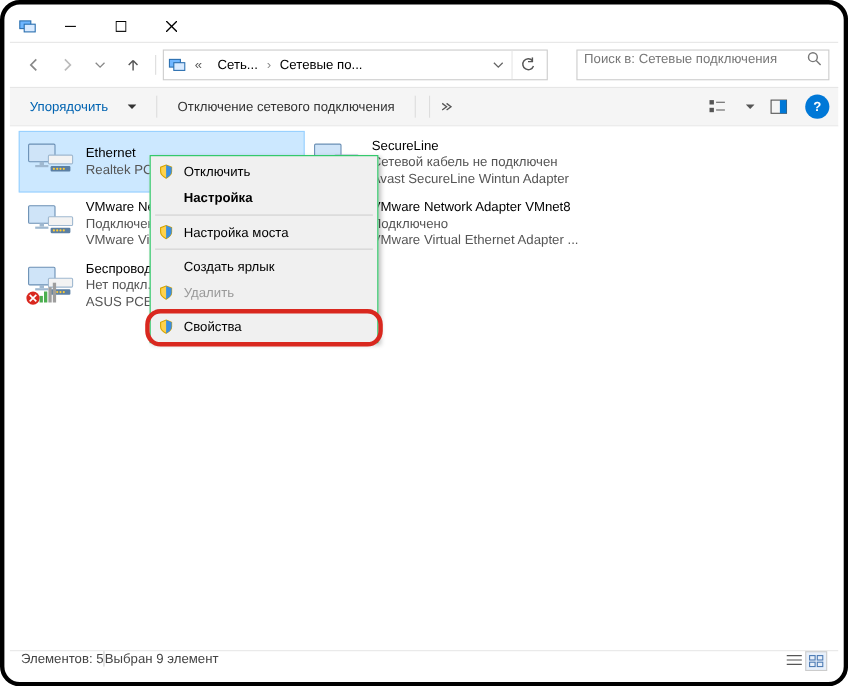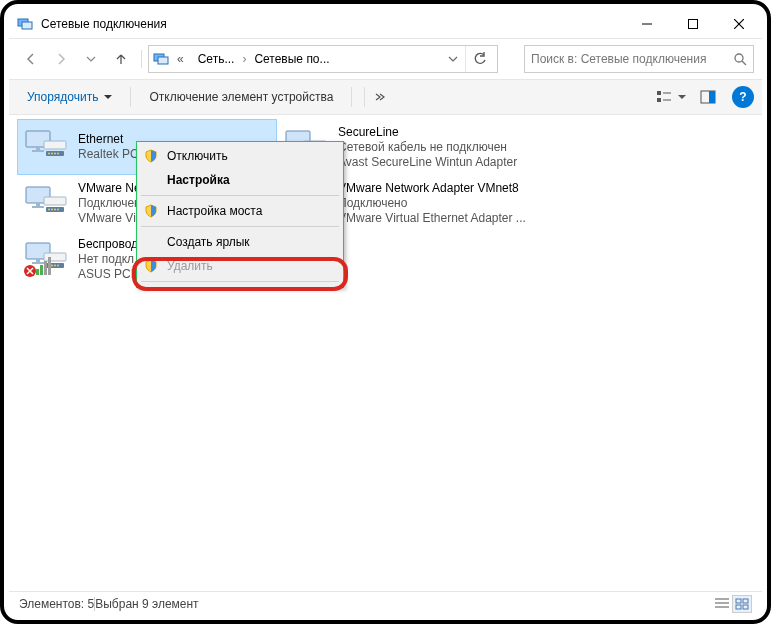--- a/index.html
+++ b/index.html
@@ -12,24 +12,24 @@
 .win-btns{display:flex;height:100%}
 .win-btn{width:46px;height:30px;display:flex;align-items:center;justify-content:center;color:#000}
 .navbar{height:40px;display:flex;align-items:center;padding:4px 8px;gap:2px}
 .nav-arrow{width:28px;height:28px;display:flex;align-items:center;justify-content:center;color:#777;border-radius:2px}
 .nav-arrow.enabled{color:#333}
 .nav-sep{width:1px;height:18px;background:#ddd;margin:0 4px}
 .addrbar{flex:1;height:28px;border:1px solid #ccc;display:flex;align-items:center;padding:0 4px;gap:2px}
 .addrbar .crumb{padding:2px 6px;display:flex;align-items:center;gap:4px}
 .addr-drop{width:20px;display:flex;align-items:center;justify-content:center;color:#555;height:100%}
 .addr-refresh{width:28px;display:flex;align-items:center;justify-content:center;color:#555;height:100%;border-left:1px solid #e6e6e6}
-.searchbar{width:230px;height:28px;border:1px solid #ccc;display:flex;align-items:center;padding:0 6px;margin-left:24px;color:#777}
+.searchbar{width:230px;height:28px;border:1px solid #ccc;display:flex;padding:0 6px;margin-left:24px;color:#777}
 .searchbar .placeholder{flex:1}
 .toolbar{height:36px;border-top:1px solid #e6e6e6;border-bottom:1px solid #e6e6e6;background:#f5f5f5;display:flex;align-items:center;padding:0 8px;gap:4px}
-.tool-btn{padding:4px 10px;display:flex;align-items:center;gap:6px;border-radius:2px;color:#0063b1}
+.tool-btn{padding:4px 10px;display:flex;align-items:center;gap:18px;border-radius:2px;color:#0063b1}
 .tool-btn.text{color:#333}
 .tool-sep{width:1px;height:20px;background:#ddd;margin:0 4px}
 .tool-spacer{flex:1}
 .view-chev{width:14px;display:flex;align-items:center;justify-content:center;color:#555}
 .help-btn{width:22px;height:22px;border-radius:50%;background:#0078d7;color:#fff;display:flex;align-items:center;justify-content:center;font-weight:bold;margin-left:6px}
 .content{flex:1;overflow:auto;padding:4px 8px;position:relative;background:#fff}
 .items-grid{display:grid;grid-template-columns:repeat(auto-fill,260px);grid-auto-rows:56px;gap:0}
 .conn-item{display:flex;align-items:center;padding:2px 4px;gap:8px;border:1px solid transparent}
 .conn-item.selected{background:#cce8ff;border:1px solid #99d1ff}
 .conn-icon{width:48px;height:40px;display:flex;align-items:center;justify-content:center;position:relative}
@@ -38,40 +38,39 @@
 .conn-name{color:#000}
 .conn-status{color:#555}
 .conn-adapter{color:#555}
 .ctxmenu{position:absolute;left:127px;top:26px;width:208px;background:#f0f0f0;border:1px solid #22c55e;box-shadow:2px 2px 4px rgba(0,0,0,.25);padding:2px}
 .ctx-item{height:24px;display:flex;align-items:center;padding:0 8px 0 28px;position:relative}
 .ctx-item.bold{font-weight:bold}
 .ctx-item.disabled{color:#9a9a9a}
 .ctx-sep{height:1px;background:#d0d0d0;margin:3px 2px}
 .ctx-shield{position:absolute;left:4px;width:16px;height:16px;display:flex;align-items:center;justify-content:center}
 .ctx-highlight{position:absolute;left:-5px;right:-5px;height:34px;border:4px solid #d9281f;border-radius:14px;pointer-events:none;bottom:-4px}
-.statusbar{height:24px;border-top:1px solid #e6e6e6;display:flex;align-items:center;padding:0 10px;gap:0;color:#444;background:#fff}
+.statusbar{height:24px;border-top:1px solid #e6e6e6;display:flex;align-items:flex-start;padding:0 10px;gap:0;color:#444;background:#fff}
 .statusbar .spacer{flex:1}
 .status-view{width:20px;height:18px;display:flex;align-items:center;justify-content:center;border:1px solid transparent}
 .status-view.active{border-color:#ccc;background:#e8f0fa}
 svg{display:block}
 </style>
 </head>
 <body>
 
 <div class="outer-border">
 <div class="window">
 
   <div class="titlebar">
     <span class="icon">
       <svg width="16" height="16" viewBox="0 0 16 16">
             <rect x="1" y="3" width="10" height="7" fill="#6fb6ff" stroke="#2a6fb0"></rect>
             <rect x="5" y="6" width="10" height="7" fill="#d8eaff" stroke="#2a6fb0"></rect>
           </svg>
     </span>
-    <span class="title">Сетевые подключения</span>
     <div class="win-btns">
       <div class="win-btn">
             <svg width="10" height="10">
               <line x1="0" y1="5" x2="10" y2="5" stroke="#000" stroke-width="1"></line>
             </svg>
           </div>
       <div class="win-btn">
             <svg width="10" height="10">
               <rect x="0.5" y="0.5" width="9" height="9" fill="none" stroke="#000"></rect>
             </svg>
@@ -150,21 +149,21 @@
 
   <div class="toolbar">
     <div class="tool-btn">
       <span>Упорядочить</span>
       <svg width="8" height="8">
             <path d="M0 2 L4 6 L8 2" fill="#333"></path>
           </svg>
     </div>
     <div class="tool-sep"></div>
     <div class="tool-btn text">
-          <span>Отключение элемент устройства</span>
+          <span>Отключение сетевого подключения</span>
         </div>
     <div class="tool-sep"></div>
     <div class="tool-sep"></div>
     <div class="view-chev">
           <svg width="10" height="10">
             <path d="M5 2 L9 5 L5 8" fill="none" stroke="#555" stroke-width="1.2"></path>
             <path d="M1 2 L5 5 L1 8" fill="none" stroke="#555" stroke-width="1.2"></path>
           </svg>
         </div>
     <div class="tool-spacer"></div>
@@ -332,20 +331,29 @@
       <div class="ctx-item disabled">
         <span class="ctx-shield">
               <svg width="14" height="14" viewBox="0 0 14 14">
                 <path d="M7 1 L12 3 L12 7 C12 10 9 12 7 13 C5 12 2 10 2 7 L2 3 Z" fill="#ffd24d" stroke="#d6a400"></path>
                 <path d="M7 1 L12 3 L12 7 C12 10 9 12 7 13 Z" fill="#3b8ee0"></path>
               </svg>
             </span>
         <span>Удалить</span>
       </div>
       <div class="ctx-sep"></div>
+      <div class="ctx-item" style="position:relative">
+        <span class="ctx-shield">
+              <svg width="14" height="14" viewBox="0 0 14 14">
+                <path d="M7 1 L12 3 L12 7 C12 10 9 12 7 13 C5 12 2 10 2 7 L2 3 Z" fill="#ffd24d" stroke="#d6a400"></path>
+                <path d="M7 1 L12 3 L12 7 C12 10 9 12 7 13 Z" fill="#3b8ee0"></path>
+              </svg>
+            </span>
+        <span>Свойства</span>
+      </div>
       <div class="ctx-highlight"></div>
     </div>
   </div>
 
   <div class="statusbar">
     <span>Элементов: 5</span>
     <span style="border-left:1px solid #ccc;height:14px"></span>
     <span>Выбран 9 элемент</span>
     <div class="spacer"></div>
     <div class="status-view">

